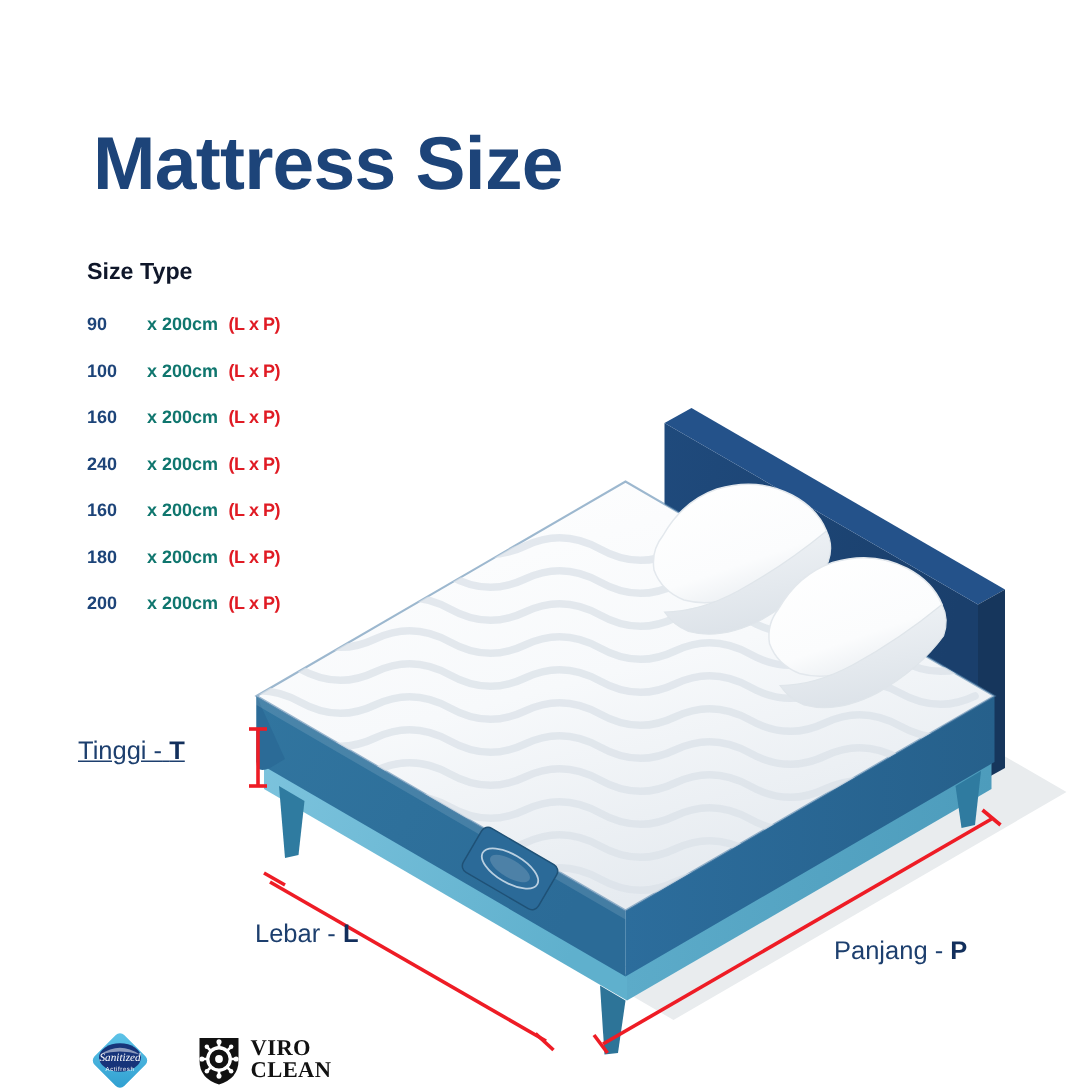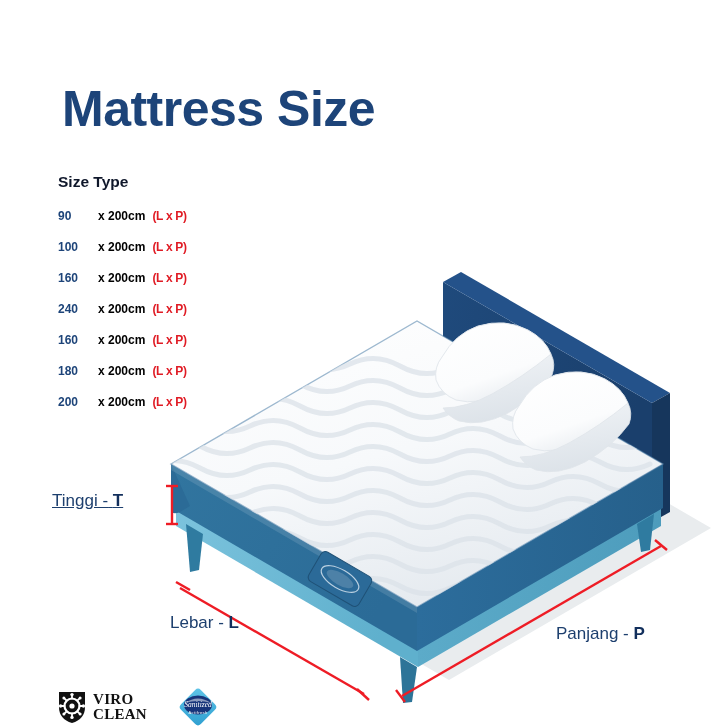--- a/index.html
+++ b/index.html
@@ -53,21 +53,21 @@
     line-height:31px;
     white-space:nowrap;
   }
   .size-w{
     color:#1d4479;
     width:36px;
     display:inline-block;
     text-align:left;
   }
   .size-dim{
-    color:#000000;
+    color:#0f766e;
     margin-left:4px;
   }
   .size-unit{
     color:#e01b24;
     margin-left:7px;
     letter-spacing:-0.3px;
   }
 
   
   #bed-illustration{
@@ -317,20 +317,36 @@
   <div class="dim-label" id="label-lebar">
     <span>Lebar -</span>
     <b>L</b>
   </div>
   <div class="dim-label" id="label-panjang">
     <span>Panjang -</span>
     <b>P</b>
   </div>
 
   <div id="footer-logos">
+
+    <div id="sanitized-badge-wrap">
+      <svg width="46" height="46" viewBox="0 0 46 46">
+        <defs>
+          <linearGradient id="gDiamond" x1="0" y1="0" x2="1" y2="1">
+            <stop offset="0%" stop-color="#5fc4e8"></stop>
+            <stop offset="100%" stop-color="#2f9fd0"></stop>
+          </linearGradient>
+        </defs>
+        <rect x="9" y="9" width="28" height="28" rx="4" transform="rotate(45 23 23)" fill="url(#gDiamond)"></rect>
+        <ellipse cx="23" cy="21" rx="14" ry="9.5" fill="#17347a"></ellipse>
+        <path d="M10,19 Q23,10 36,19 Q23,15 10,19 Z" fill="#ffffff" opacity="0.5"></path>
+        <text x="23" y="23" text-anchor="middle" font-family="Liberation Serif, serif" font-size="7.5" font-style="italic" fill="#ffffff">Sanitized</text>
+        <text x="23" y="30" text-anchor="middle" font-family="Liberation Sans, sans-serif" font-size="4" fill="#ffffff" letter-spacing="0.4">Actifresh</text>
+      </svg>
+    </div>
 
     <div id="viro-clean-logo">
       <svg width="30" height="34" viewBox="0 0 30 34">
         <path d="M2,2 L28,2 L28,17 Q28,29 15,33 Q2,29 2,17 Z" fill="#111111"></path>
         <circle cx="15" cy="16" r="7.5" fill="none" stroke="#ffffff" stroke-width="2.2"></circle>
         <circle cx="15" cy="16" r="2.6" fill="#ffffff"></circle>
         <g stroke="#ffffff" stroke-width="1.8" stroke-linecap="round">
           <line x1="15" y1="8.5" x2="15" y2="5.5"></line>
           <line x1="15" y1="23.5" x2="15" y2="26.5"></line>
           <line x1="7.5" y1="16" x2="4.5" y2="16"></line>
@@ -350,31 +366,15 @@
           <circle cx="23.1" cy="7.9" r="1.5"></circle>
             <circle cx="6.9" cy="24.1" r="1.5"></circle>
         </g>
       </svg>
       <div id="viro-clean-text">
         <span>VIRO</span>
         <span>CLEAN</span>
       </div>
     </div>
 
-    <div id="sanitized-badge-wrap">
-      <svg width="46" height="46" viewBox="0 0 46 46">
-        <defs>
-          <linearGradient id="gDiamond" x1="0" y1="0" x2="1" y2="1">
-            <stop offset="0%" stop-color="#5fc4e8"></stop>
-            <stop offset="100%" stop-color="#2f9fd0"></stop>
-          </linearGradient>
-        </defs>
-        <rect x="9" y="9" width="28" height="28" rx="4" transform="rotate(45 23 23)" fill="url(#gDiamond)"></rect>
-        <ellipse cx="23" cy="21" rx="14" ry="9.5" fill="#17347a"></ellipse>
-        <path d="M10,19 Q23,10 36,19 Q23,15 10,19 Z" fill="#ffffff" opacity="0.5"></path>
-        <text x="23" y="23" text-anchor="middle" font-family="Liberation Serif, serif" font-size="7.5" font-style="italic" fill="#ffffff">Sanitized</text>
-        <text x="23" y="30" text-anchor="middle" font-family="Liberation Sans, sans-serif" font-size="4" fill="#ffffff" letter-spacing="0.4">Actifresh</text>
-      </svg>
-    </div>
-
   </div>
 
 </div>
 
 </body></html>

